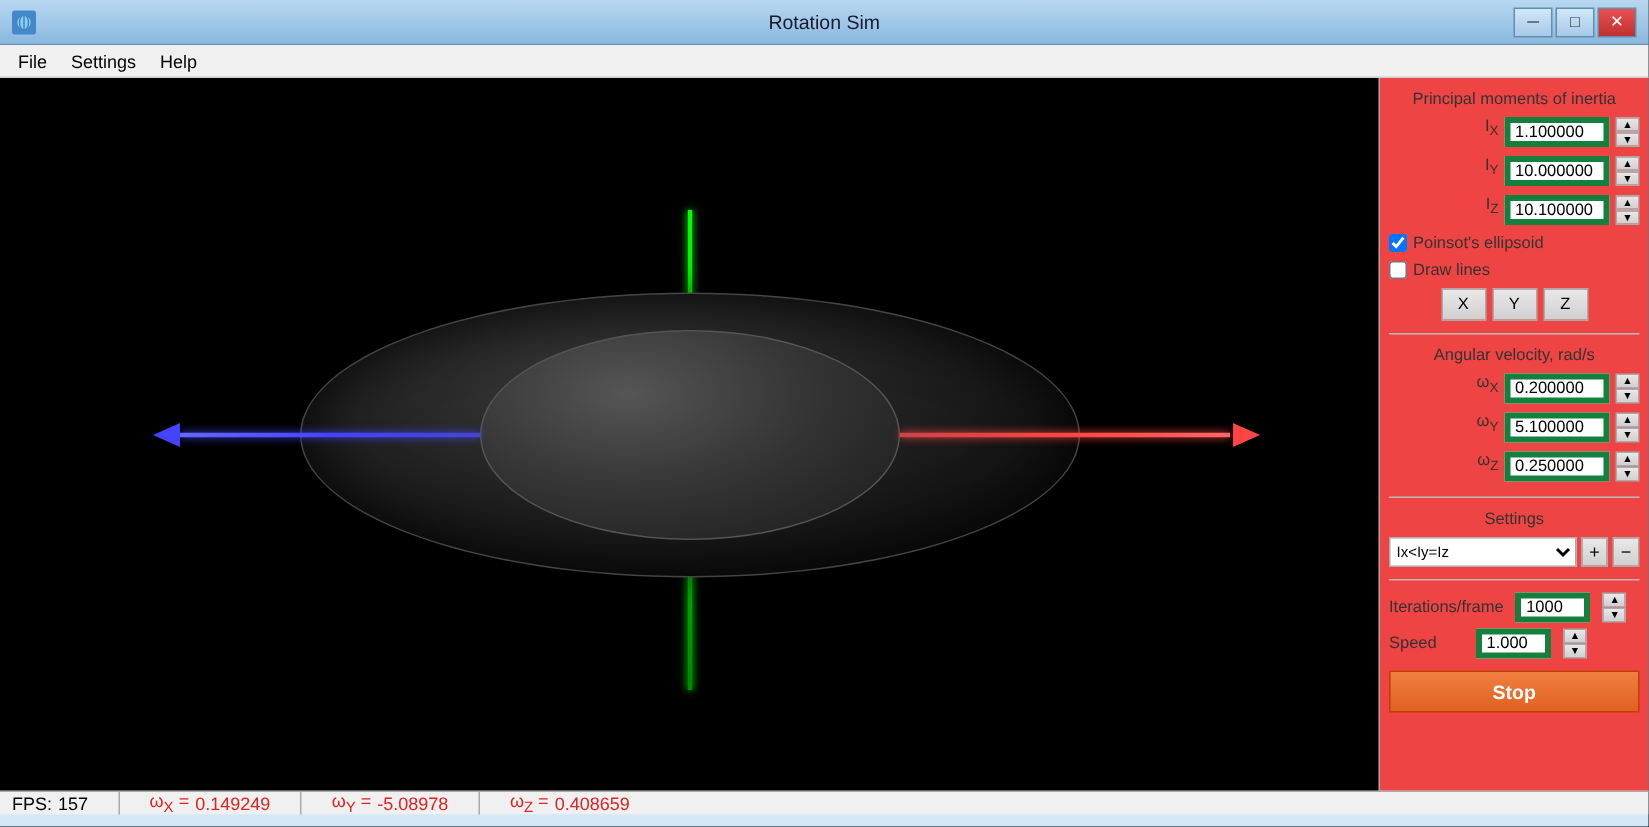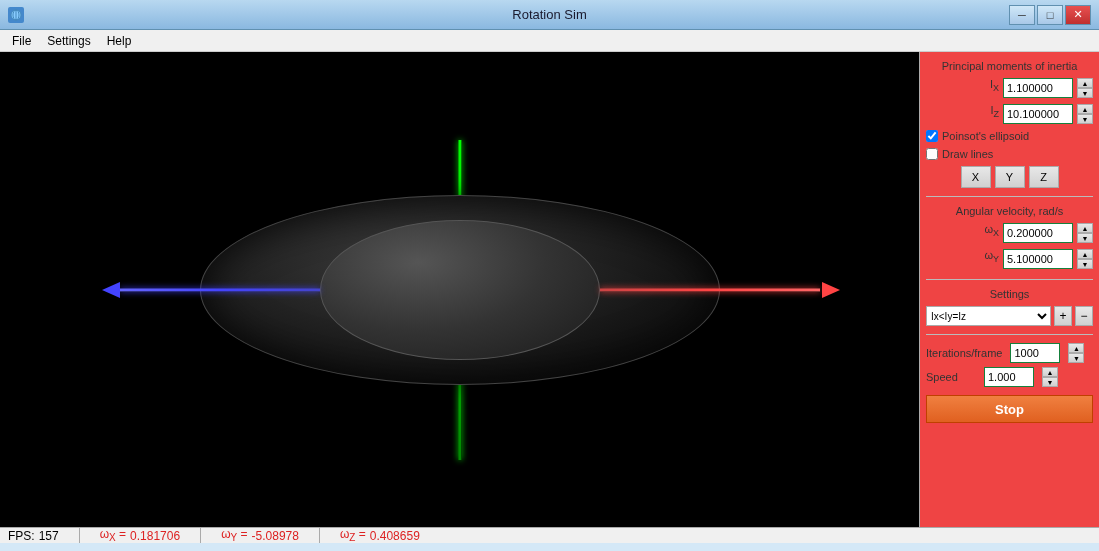--- a/index.html
+++ b/index.html
@@ -201,21 +201,21 @@
       text-align: right;
     }
 
     .param-label sub {
       font-size: 9px;
     }
 
     .spin-input {
       width: 70px;
       height: 20px;
-      border: 1px solid #15803d;
+      border: 4px solid #15803d;
       background: white;
       font-size: 11px;
       padding: 1px 3px;
       text-align: left;
     }
 
     .spin-btns {
       display: flex;
       flex-direction: column;
       width: 16px;
@@ -409,20 +409,28 @@
 
     <div class="param-row">
       <span class="param-label">I<sub>X</sub></span>
       <input class="spin-input" type="text" value="1.100000" style="">
       <div class="spin-btns">
         <div class="spin-btn">▲</div>
         <div class="spin-btn">▼</div>
       </div>
     </div>
 
+    <div class="param-row">
+      <span class="param-label">I<sub>Y</sub></span>
+      <input class="spin-input" type="text" value="10.000000" style="">
+      <div class="spin-btns">
+        <div class="spin-btn">▲</div>
+        <div class="spin-btn">▼</div>
+      </div>
+    </div>
 
     <div class="param-row">
       <span class="param-label">I<sub>Z</sub></span>
       <input class="spin-input" type="text" value="10.100000" style="">
       <div class="spin-btns">
         <div class="spin-btn">▲</div>
         <div class="spin-btn">▼</div>
       </div>
     </div>
 
@@ -457,20 +465,28 @@
 
     <div class="param-row">
       <span class="param-label">ω<sub>Y</sub></span>
       <input class="spin-input" type="text" value="5.100000" style="">
       <div class="spin-btns">
         <div class="spin-btn">▲</div>
         <div class="spin-btn">▼</div>
       </div>
     </div>
 
+    <div class="param-row">
+      <span class="param-label">ω<sub>Z</sub></span>
+      <input class="spin-input" type="text" value="0.250000" style="">
+      <div class="spin-btns">
+        <div class="spin-btn">▲</div>
+        <div class="spin-btn">▼</div>
+      </div>
+    </div>
 
     <hr class="divider">
 
     <div class="section-title">Settings</div>
 
     <div class="settings-row">
       <select class="settings-select">
         <option>Ix&lt;Iy=Iz</option>
       </select>
       <div class="small-btn">+</div>
@@ -503,21 +519,21 @@
 </div>
 
 <div id="statusbar">
   <div class="status-item status-fps">
     <span>FPS:</span>
     <span>157</span>
   </div>
   <div class="status-separator"></div>
   <div class="status-item">
     <span class="status-wx">ω<sub>X</sub> = </span>
-    <span class="status-wx">0.181706</span>
+    <span class="status-wx">0.149249</span>
   </div>
   <div class="status-separator"></div>
   <div class="status-item">
     <span class="status-wy">ω<sub>Y</sub> = </span>
     <span class="status-wy">-5.08978</span>
   </div>
   <div class="status-separator"></div>
   <div class="status-item">
     <span class="status-wz">ω<sub>Z</sub> = </span>
     <span class="status-wz">0.408659</span>

